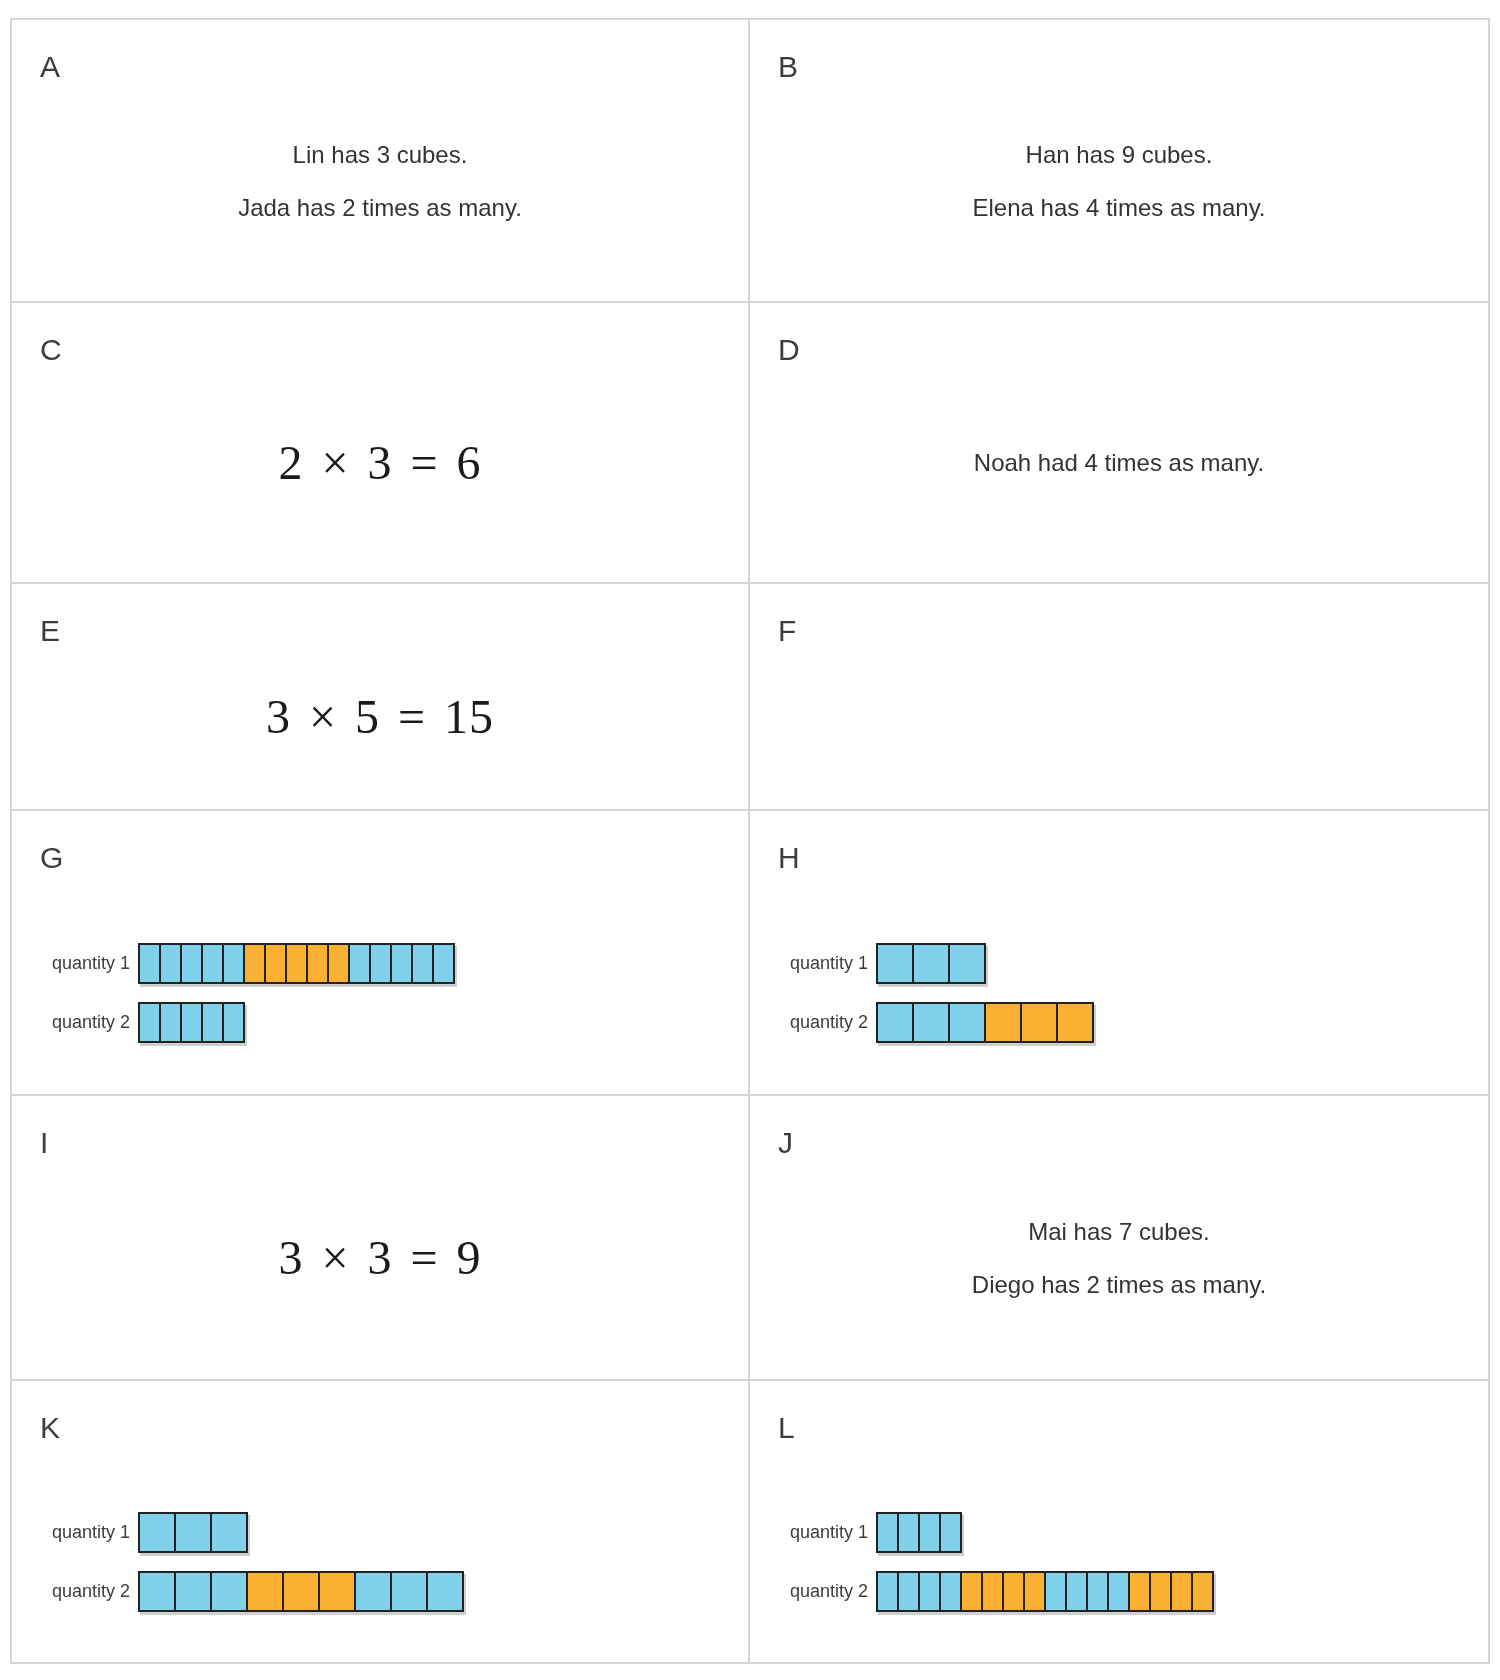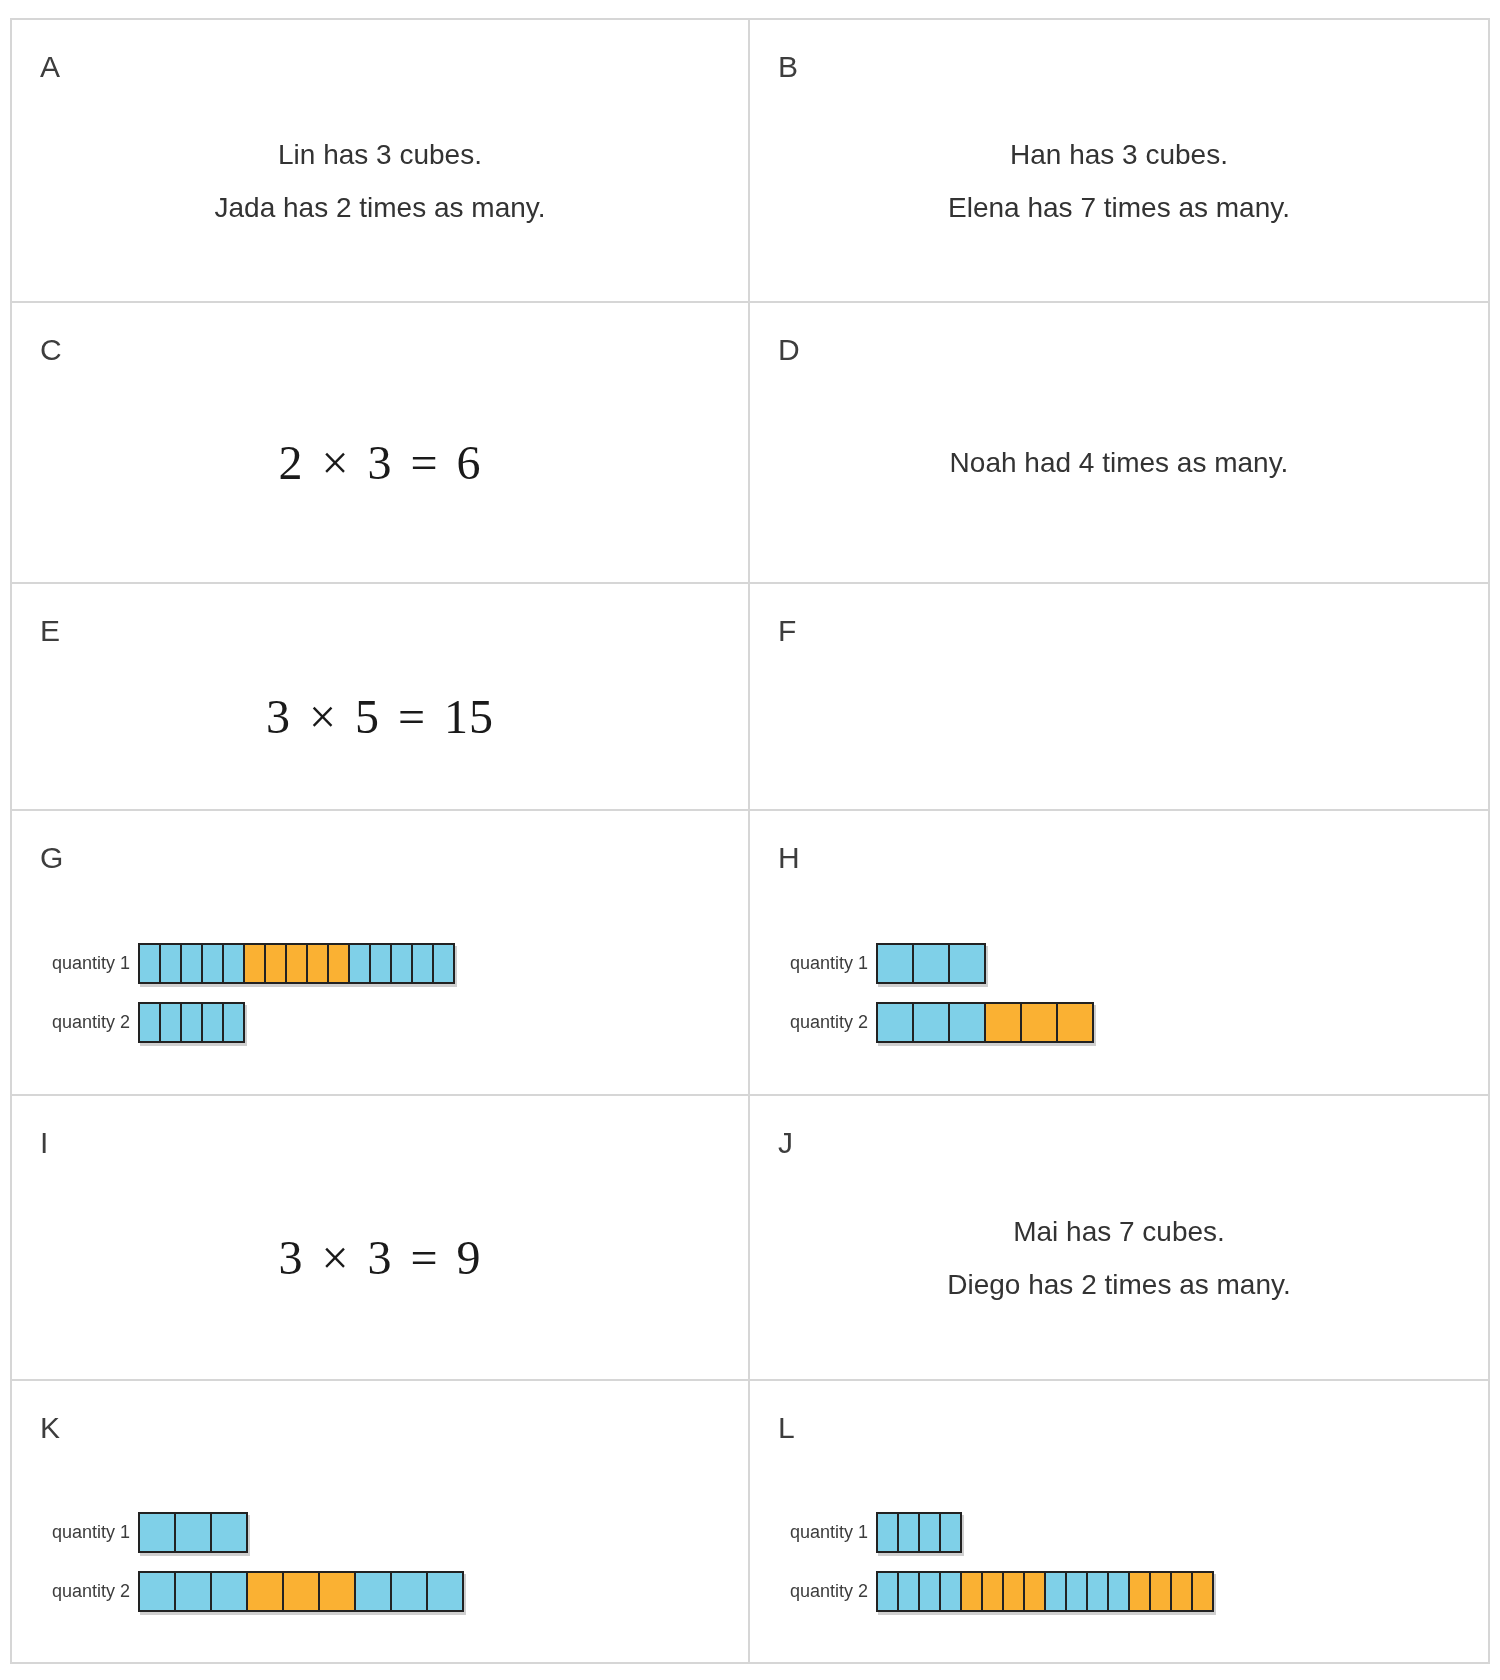--- a/index.html
+++ b/index.html
@@ -35,21 +35,21 @@
     display:flex;flex-direction:column;
     align-items:center;justify-content:center;
   }
   .card-content.diagram-area{
     top:80px;
     align-items:flex-start;
     justify-content:center;
     padding-left:38px;
   }
   .statement{
-    font-size:28px;line-height:53px;
+    font-size:24px;line-height:53px;
     color:var(--text-color);
     text-align:center;
   }
   .equation{
     font-family:"Liberation Serif", serif;
     font-size:48px;
     color:var(--eq-color);
     letter-spacing:1px;
     word-spacing:5px;
   }
@@ -86,22 +86,22 @@
       <div class="card-cell col-left not-last-row">
         <div class="card-letter">A</div>
         <div class="card-content">
           <div class="statement">Lin has 3 cubes.</div>
           <div class="statement">Jada has 2 times as many.</div>
         </div>
       </div>
       <div class="card-cell not-last-row">
         <div class="card-letter">B</div>
         <div class="card-content">
-          <div class="statement">Han has 3 cubes.</div>
-          <div class="statement">Elena has 7 times as many.</div>
+          <div class="statement">Han has 9 cubes.</div>
+          <div class="statement">Elena has 4 times as many.</div>
         </div>
       </div>
       <div class="card-cell col-left not-last-row">
         <div class="card-letter">C</div>
         <div class="card-content">
           <div class="equation">2 × 3 = 6</div>
         </div>
       </div>
       <div class="card-cell not-last-row">
         <div class="card-letter">D</div>

